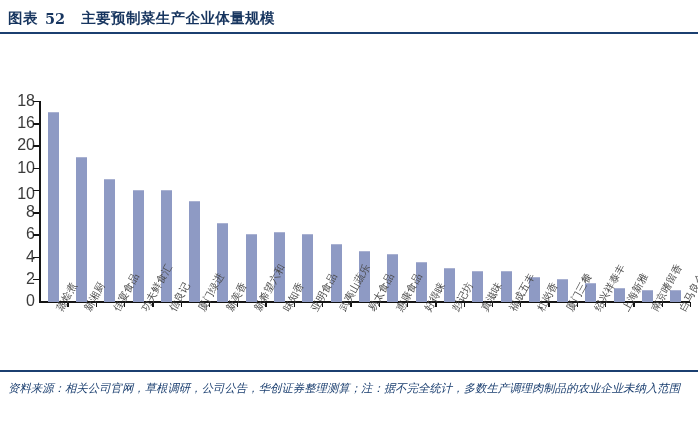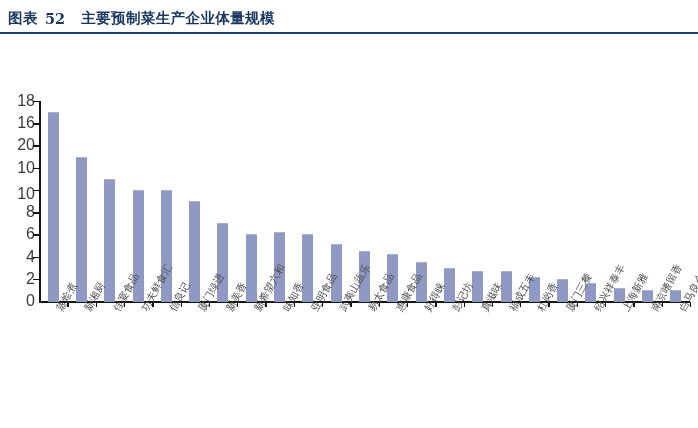--- a/index.html
+++ b/index.html
@@ -268,14 +268,17 @@
           <div class="xlabel" style="left: 536.326px;">杠岗香</div>
           <div class="xlabel" style="left: 564.63px;">厦门三餐</div>
           <div class="xlabel" style="left: 592.935px;">绍兴祥泰丰</div>
           <div class="xlabel" style="left: 621.239px;">上海新雅</div>
           <div class="xlabel" style="left: 649.543px;">南京嗜留香</div>
           <div class="xlabel" style="left: 677.848px;">白马良仓</div>
         </div>
     </div>
   </div>
 
+  <div class="footer">
+    <p class="footer-text">资料来源：相关公司官网，草根调研，公司公告，华创证券整理测算；注：据不完全统计，多数生产调理肉制品的农业企业未纳入范围</p>
+  </div>
 
 </div>
 
 </body></html>

